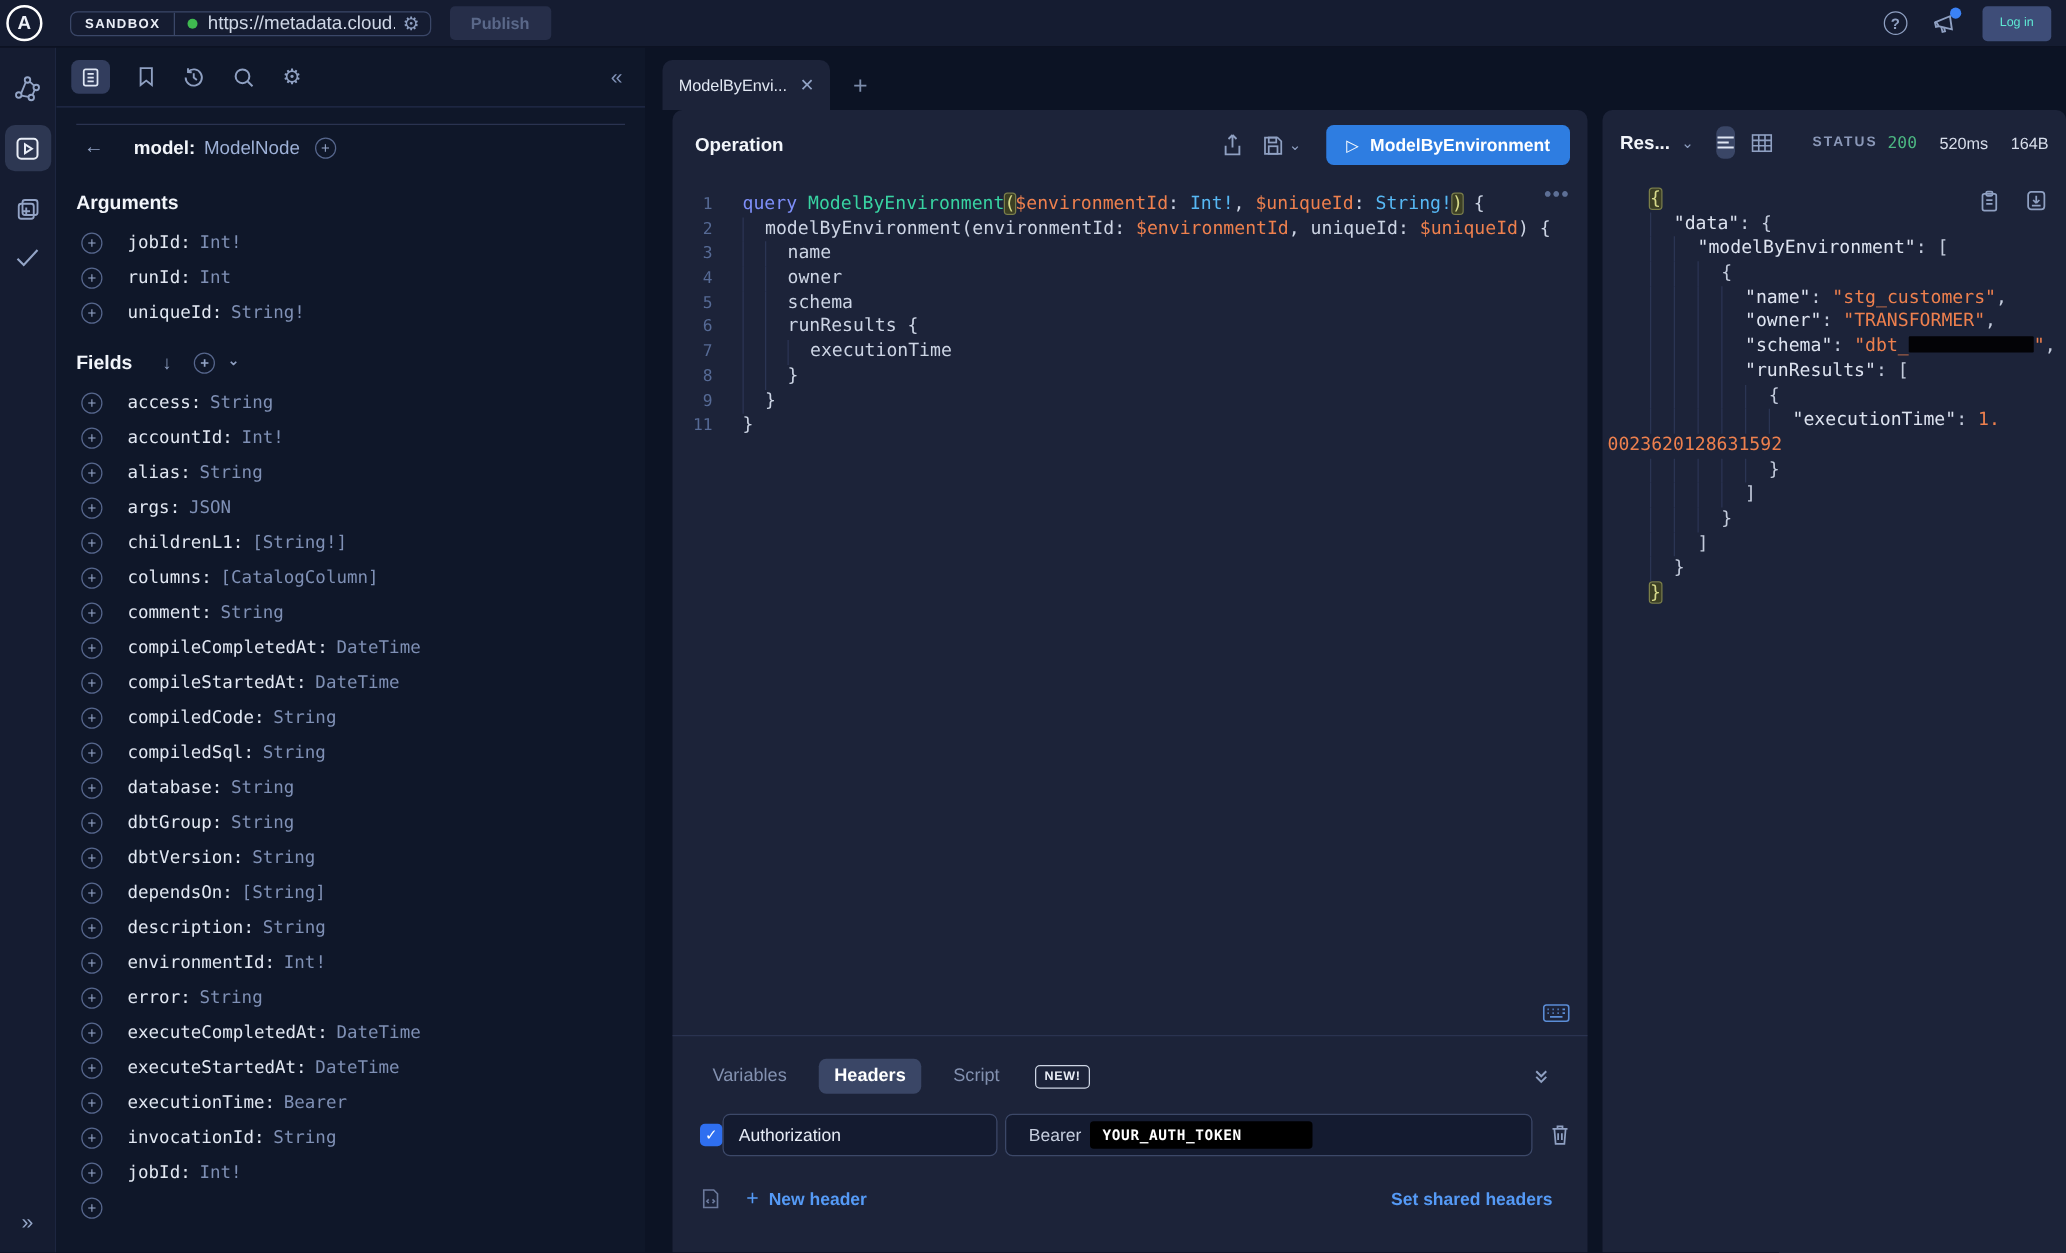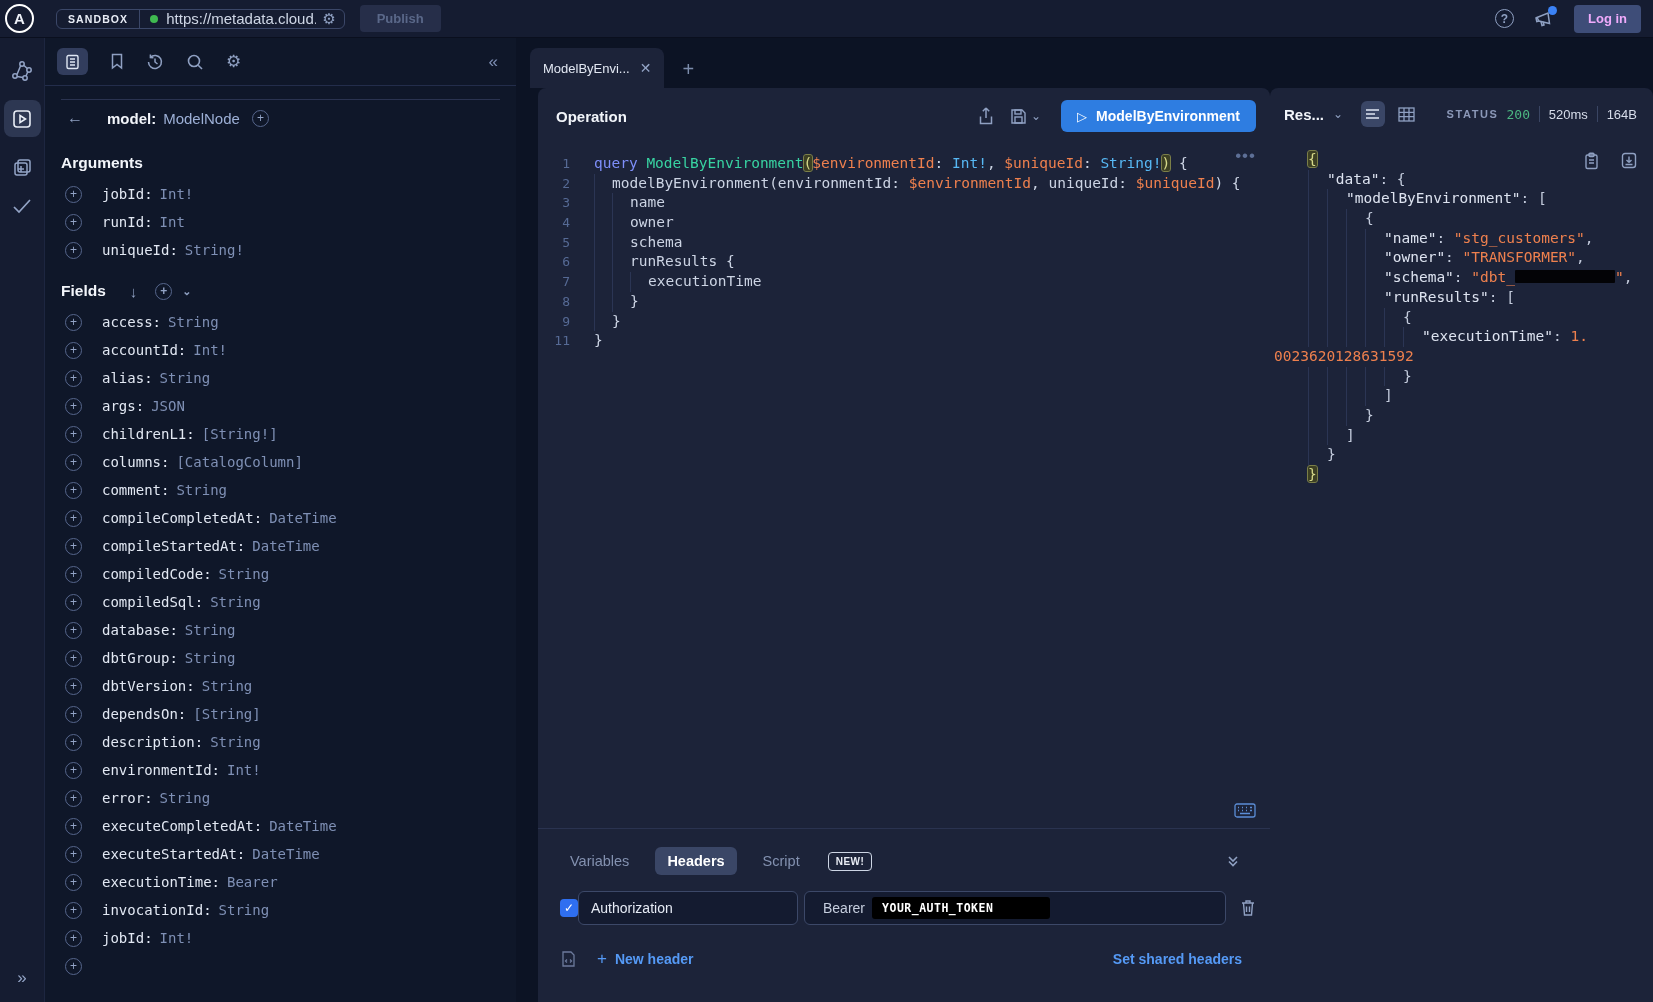--- a/index.html
+++ b/index.html
@@ -27,22 +27,22 @@
   .gdot{width:8px;height:8px;border-radius:50%;background:var(--green);margin:0 8px 0 10px}
   .url{font-size:15px;color:#cfd7e6;max-width:150px;white-space:nowrap;overflow:hidden}
   .urlgear{margin:0 8px 0 6px;color:var(--icon);font-size:15px}
   .publish{margin-left:15px;height:27px;padding:0 17px;background:#262e49;border:none;border-radius:4px;
            color:#5a6889;font-weight:bold;font-size:13px;font-family:inherit}
   .tb-right{margin-left:auto;display:flex;align-items:center;gap:20px;margin-right:12px}
   .qmark{width:19px;height:19px;border:1.6px solid var(--icon);border-radius:50%;color:var(--icon);
          display:flex;align-items:center;justify-content:center;font-size:12px;font-weight:bold}
   .mega{position:relative;color:var(--icon)}
   .mega .dot{position:absolute;right:-3px;top:-4px;width:9px;height:9px;border-radius:50%;background:#3b82f6}
-  .loginbtn{height:28px;padding:0 14px;background:#3e4d78;border:none;border-radius:4px;color:#f0abfc;
-            font-weight:bold;font-size:13px;font-family:inherit}
+  .loginbtn{height:28px;padding:0 14px;background:#3e4d78;border:none;border-radius:4px;color:#5eead4;
+            font-weight:normal;font-size:10px;font-family:inherit}
   
   .rail{position:absolute;left:0;top:38px;width:45px;bottom:0;background:var(--bg1);
         display:flex;flex-direction:column;align-items:center;border-right:1px solid #1d2640}
   .railico{margin-top:22px;color:#93a4c6}
   .railchip{margin-top:18px;width:37px;height:37px;background:#2d3752;border-radius:8px;
             display:flex;align-items:center;justify-content:center;color:#e8edf6}
   .railbottom{margin-top:auto;margin-bottom:14px;color:#93a4c6;font-size:17px}
   
   .docpanel{position:absolute;left:45px;top:38px;width:471px;bottom:0;background:var(--bg2);overflow:hidden}
   .dochead{height:48px;display:flex;align-items:center;border-bottom:1px solid #232d4b;padding:0 10px}
@@ -51,37 +51,37 @@
   .docico{margin-left:22px;color:var(--icon)}
   .collapse{margin-left:auto;color:#7f90b5;font-size:17px;margin-right:8px}
   .docbody{padding:0 16px}
   .doctitle{margin-top:20px;font-size:17.5px;font-weight:bold;color:#f4f6fb}
   .dochr{margin-top:13px;border:none;border-top:1px solid var(--border)}
   .crumb{display:flex;align-items:center;height:32px;margin-top:2px}
   .backarr{color:var(--icon);font-size:16px;margin-left:6px}
   .crumblabel{margin-left:24px;font-weight:bold;font-size:15px;color:#f2f5fa}
   .crumbtype{margin-left:7px;font-size:15px;color:#9db0d6}
   .sectitle{margin-top:20px;font-size:15.5px;font-weight:bold;color:#f2f5fa}
-  .fieldshead{display:flex;align-items:center}
+  .fieldshead{display:flex;align-items:flex-start}
   .fh-ico{margin-left:24px;color:var(--icon);font-size:15px}
   .dlist{margin-top:8px}
   .drow{display:flex;align-items:center;height:28px}
   .pcirc{flex:0 0 17px;width:17px;height:17px;border:1.3px solid #56668c;border-radius:50%;color:#93a4c6;
          font-size:12px;line-height:14px;text-align:center;margin-left:4px}
   .fname{margin-left:20px;font-family:"DejaVu Sans Mono",monospace;font-size:14px;color:#e2e8f3}
   .ftype{margin-left:7px;font-family:"DejaVu Sans Mono",monospace;font-size:14px;color:#7f90b5}
   
   .main{position:absolute;left:516px;top:38px;right:0;bottom:0}
   .tabbar{height:50px;display:flex;align-items:flex-end;padding-left:14px}
   .optab{height:40px;background:var(--card);border-radius:8px 8px 0 0;display:flex;align-items:center;
          padding:0 13px}
   .optab .t{font-size:13px;color:#e2e8f3}
   .optab .x{margin-left:10px;color:#93a4c6;font-size:14px}
   .newtab{margin-left:18px;margin-bottom:9px;color:#7c8cab;font-size:20px;line-height:20px}
-  .cards{position:absolute;left:22px;right:0;top:50px;bottom:0;display:flex;}
+  .cards{position:absolute;left:22px;right:0;top:50px;bottom:0;display:flex;gap:12px}
   .card{background:var(--card);border-radius:8px 8px 0 0}
   .editorcard{width:732px;display:flex;flex-direction:column;position:relative}
   .respcard{flex:1;border-radius:8px 8px 0 0;position:relative;overflow:hidden}
   
   .ophead{height:56px;display:flex;align-items:center;padding:0 14px 0 18px}
   .ophead .title{font-size:15px;font-weight:bold;color:#f2f5fa}
   .opicons{margin-left:auto;display:flex;align-items:center;gap:16px;color:var(--icon)}
   .savewrap{display:flex;align-items:center;gap:4px}
   .chev{color:var(--icon);font-size:12px}
   .runbtn{height:32px;background:var(--blue);border:none;border-radius:6px;color:#fff;font-weight:bold;

